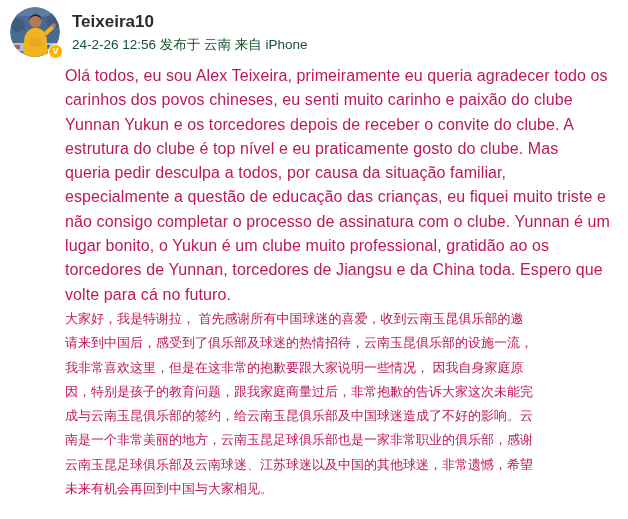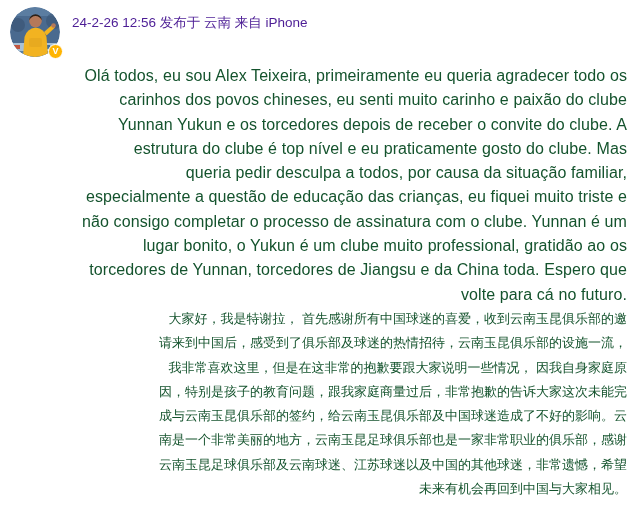--- a/index.html
+++ b/index.html
@@ -50,31 +50,30 @@
   .header-text { margin-left: 12px; padding-top: 4px; }
   .username {
     font-size: 17px;
     font-weight: 700;
     color: #2b2b2b;
     line-height: 22px;
     cursor: pointer;
   }
   .meta {
     font-size: 13.5px;
-    color: #4c1d95;
+    color: #14532d;
     margin-top: 3px;
     line-height: 18px;
   }
   .body-text {
     position: absolute;
     left: 65px; top: 64px;
     width: 562px;
-    color: #14532d;
+    color: #be185d;
     overflow: hidden;
-    text-align: right;
   }
   .para { white-space: pre-wrap; }
   .para.pt { font-size: 16px;   line-height: 24.3px; letter-spacing: 0.1px; }
   .para.cn { font-size: 13px; line-height: 24.3px; }
 </style>
 </head>
 <body>
 
 <div class="post">
 
@@ -101,20 +100,21 @@
           <circle cx="43.5" cy="18.5" r="2.3" fill="#b5795a"></circle>
           <circle cx="25.5" cy="14" r="6.3" fill="#b5795a"></circle>
           <path d="M19.2 13.5 a6.3 6.3 0 0 1 12.6 0 q-2 -4.6 -6.3 -4.6 q-4.3 0 -6.3 4.6 Z" fill="#2b2119"></path>
           <rect x="19" y="31" width="13" height="9" rx="2" fill="#e6a81e" opacity="0.85"></rect>
         </g>
       </svg>
       <span class="badge">V</span>
     </div>
 
     <div class="header-text">
+      <div class="username">Teixeira10</div>
       <div class="meta">24-2-26 12:56 发布于 云南 来自 iPhone</div>
     </div>
 
   </div>
 
   <div class="body-text">
     <div class="para pt">Olá todos, eu sou Alex Teixeira, primeiramente eu queria agradecer todo os
 carinhos dos povos chineses, eu senti muito carinho e paixão do clube
 Yunnan Yukun e os torcedores depois de receber o convite do clube. A
 estrutura do clube é top nível e eu praticamente gosto do clube. Mas

